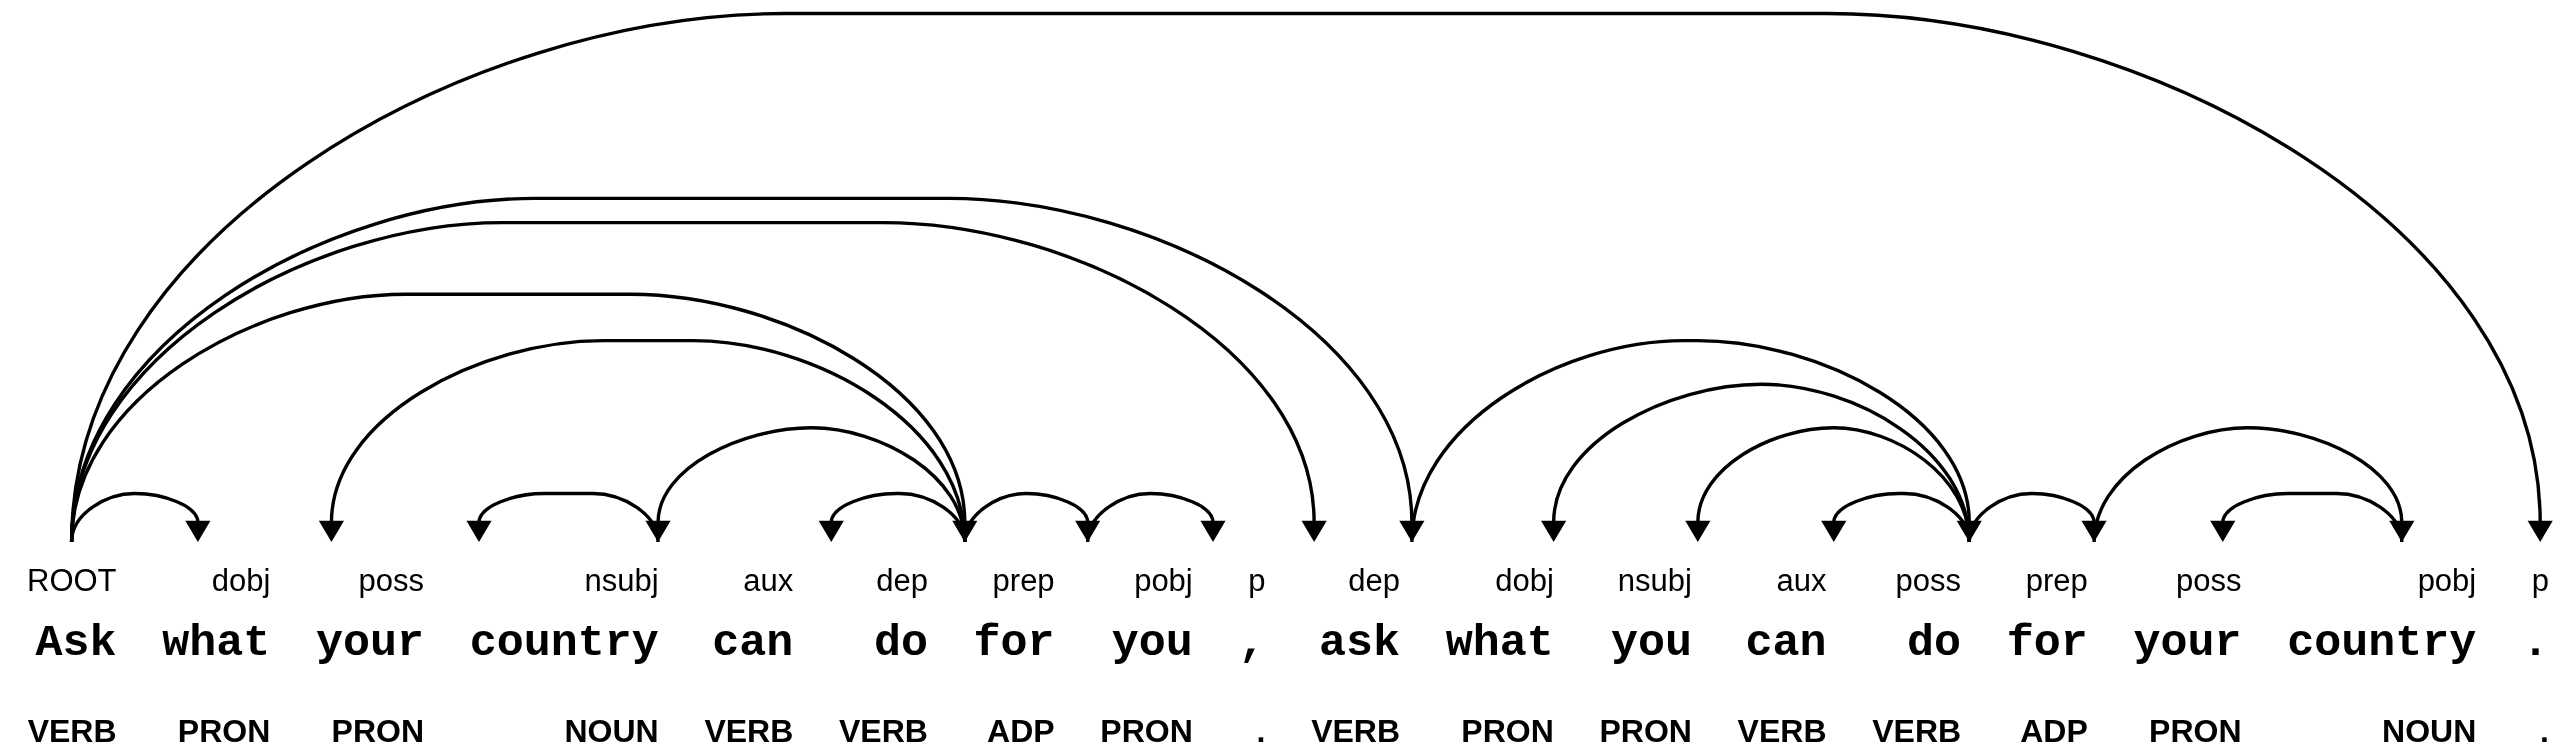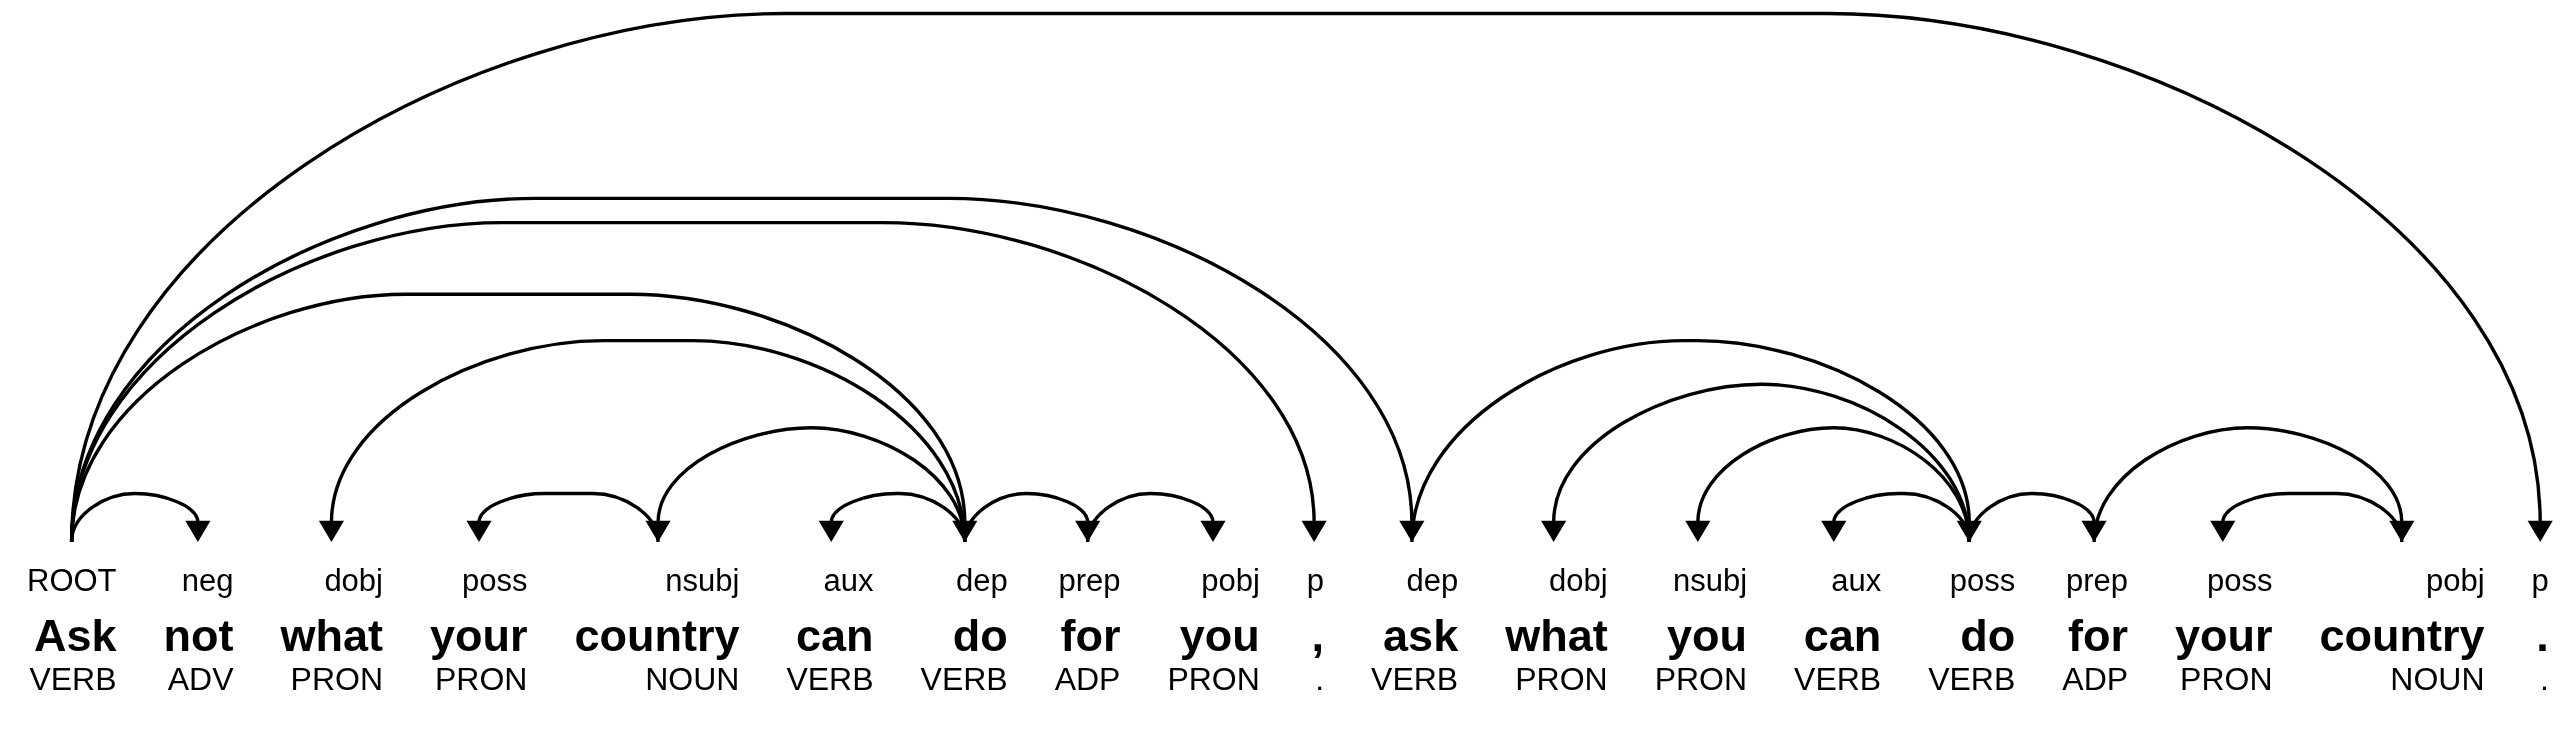--- a/index.html
+++ b/index.html
@@ -30,26 +30,28 @@
   }
   .dep-label{
     font-size:31px;
     line-height:37px;
     font-weight:400;
   }
   .word{
     font-size:45px;
     line-height:50px;
     font-weight:700;
-    margin-top:12px;
+    margin-top:20px;
+    font-family:Liberation Mono, monospace;
   }
   .pos-tag{
     font-size:32px;
     line-height:37px;
-    font-weight:400;
+    font-weight:700;
+    margin-top:44px;
   }
 </style>
 </head>
 <body>
 
 <div class="canvas">
   <svg id="arc-svg" width="2576" height="750" viewBox="0 0 2662 775">
       <path d="M 74 560 C 74 531.0 109.9 510 139.3 510 L 139.3 510 C 168.6 510 204.5 522.6 204.5 540" fill="none" stroke="#000000" stroke-width="3.5"></path>
       <polygon points="191.5,538 217.5,538 204.5,560" fill="#000000"></polygon>
       <path d="M 997 560 C 997 439.4 842.6 352 716.2 352 L 623.3 352 C 496.9 352 342.5 431.0 342.5 540" fill="none" stroke="#000000" stroke-width="3.5"></path>
@@ -85,25 +87,20 @@
       <path d="M 2482 560 C 2482 531.0 2444.9 510 2414.5 510 L 2364.5 510 C 2334.1 510 2297 522.6 2297 540" fill="none" stroke="#000000" stroke-width="3.5"></path>
       <polygon points="2284,538 2310,538 2297,560" fill="#000000"></polygon>
       <path d="M 74 560 C 74 243.3 479.4 14 811.1 14 L 1887.9 14 C 2219.6 14 2625 234.9 2625 540" fill="none" stroke="#000000" stroke-width="3.5"></path>
       <polygon points="2612,538 2638,538 2625,560" fill="#000000"></polygon>
     </svg>
   <div class="token-row" id="token-row">
       <div class="token">
     <div class="dep-label">ROOT</div>
     <div class="word">Ask</div>
     <div class="pos-tag">VERB</div>
-  </div>
-      <div class="token">
-    <div class="dep-label">neg</div>
-    <div class="word">not</div>
-    <div class="pos-tag">ADV</div>
   </div>
       <div class="token">
     <div class="dep-label">dobj</div>
     <div class="word">what</div>
     <div class="pos-tag">PRON</div>
   </div>
       <div class="token">
     <div class="dep-label">poss</div>
     <div class="word">your</div>
     <div class="pos-tag">PRON</div>

